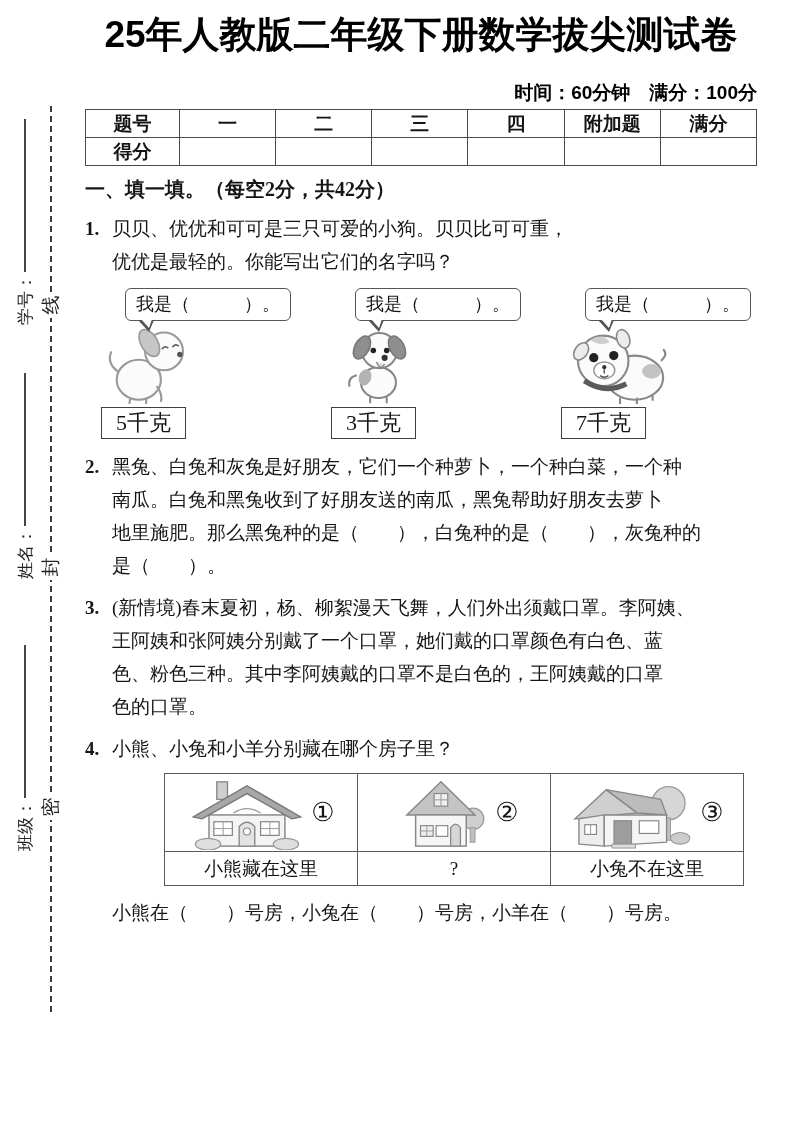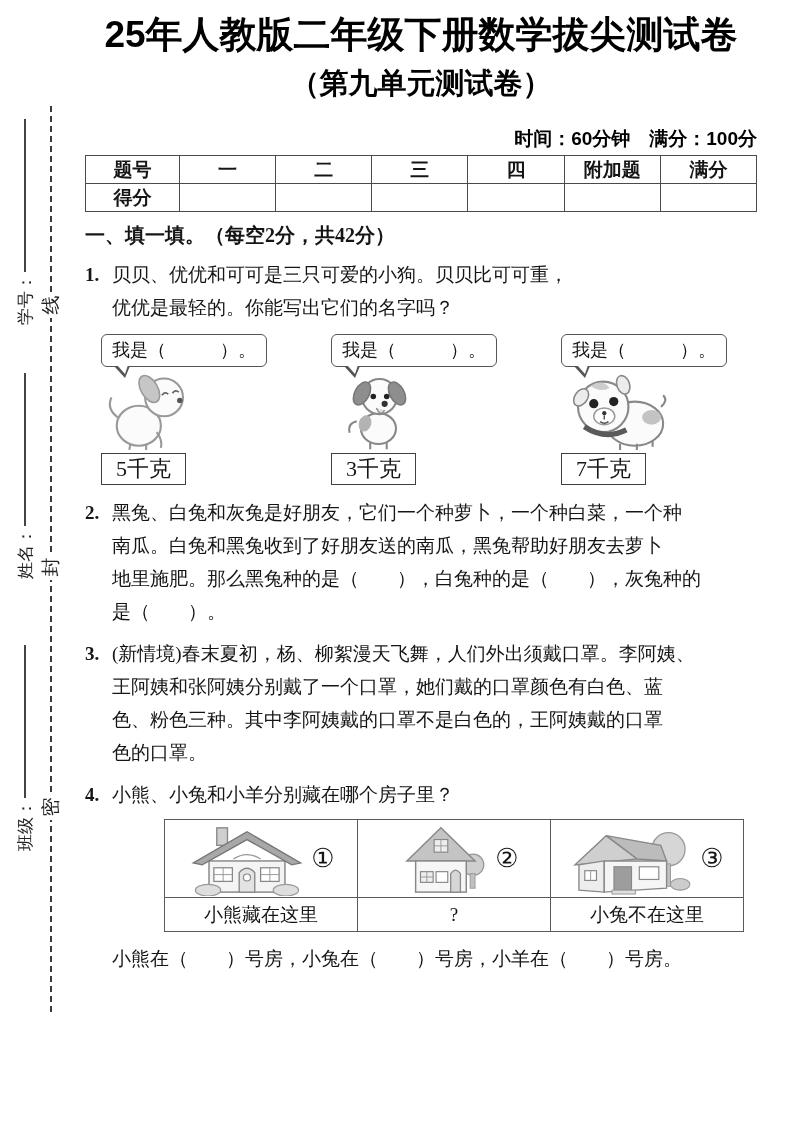--- a/index.html
+++ b/index.html
@@ -72,21 +72,21 @@
 
   .q { display: flex; margin-top: 9px; }
   .q-num { width: 27px; flex: 0 0 27px; font-weight: bold; font-size: 19px; line-height: 33px; }
   .q-body { flex: 1; font-size: 19px; line-height: 33px; }
   .q-line { white-space: nowrap; }
 
   
   .dogs-row { display: flex; gap: 34px; padding: 10px 0 2px 16px; }
   .dog-unit { width: 196px; display: flex; flex-direction: column; align-items: flex-start; }
   .bubble {
-    position: relative; 
+    position: relative; margin-left: 24px;
     border: 1.6px solid #555; border-radius: 6px;
     padding: 3px 10px 4px 10px; font-size: 18px; background:#fff;
     white-space: nowrap;
   }
   .bubble::before {
     content:""; position:absolute; left: 12px; bottom: -12px;
     border-style: solid; border-width: 12px 5px 0 11px;
     border-color: #555 transparent transparent transparent;
   }
   .bubble::after {
@@ -129,21 +129,20 @@
     <span class="m-line"></span>
   </div>
 
   <span class="seal-char" id="seal-char-0">线</span>
   <span class="seal-char" id="seal-char-1">封</span>
   <span class="seal-char" id="seal-char-2">密</span>
 
   <div class="main">
 
     <div class="title">25年人教版二年级下册数学拔尖测试卷</div>
-    <div class="subtitle">（第九单元测试卷）</div>
     <div class="meta">时间：60分钟　满分：100分</div>
 
     <table class="score">
       <colgroup>
           <col class="c0">
           <col>
           <col>
           <col>
           <col>
           <col>

